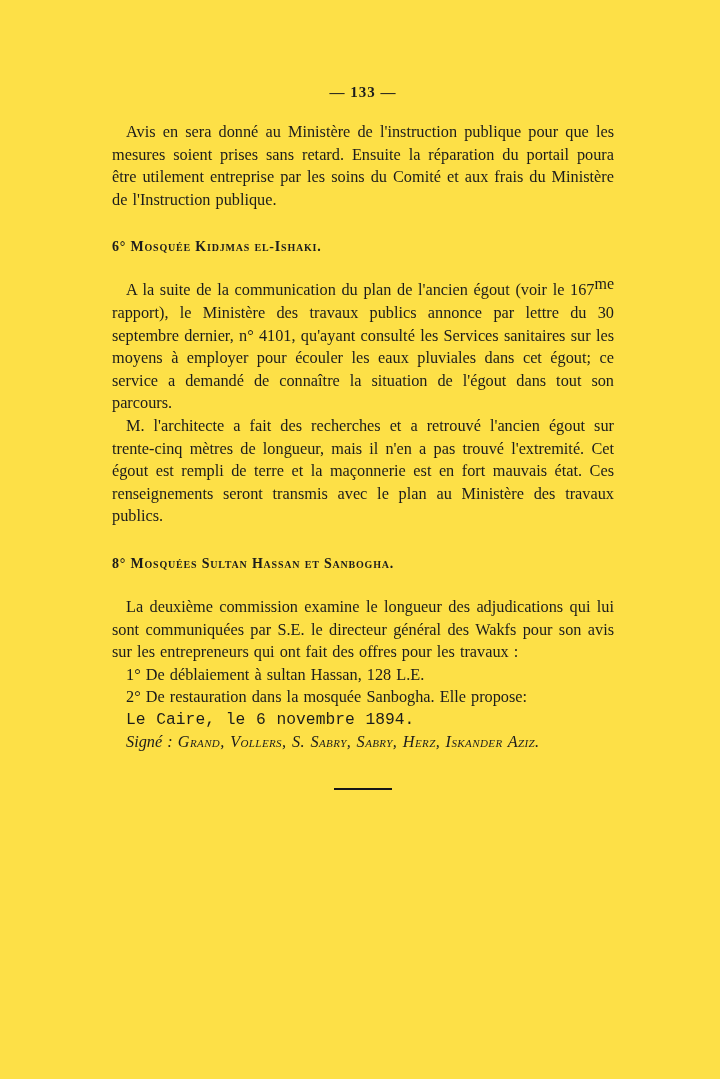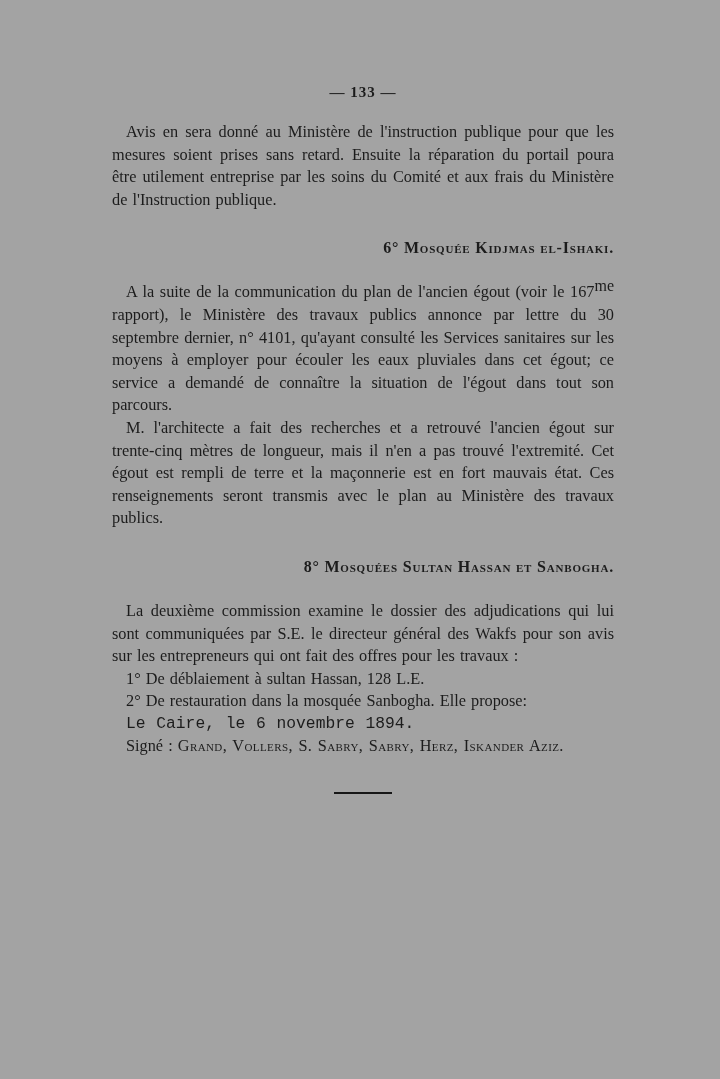--- a/index.html
+++ b/index.html
@@ -6,61 +6,62 @@
   html, body { margin: 0; padding: 0; }
   body {
     width: 720px;
     background: #f2f1ee;
     font-family: "Liberation Serif", "DejaVu Serif", serif;
   }
   .scan-page {
     position: relative;
     width: 720px;
     height: 1079px;
-    background: #a3a3a3;
+    background: #fde047;
     color: #1c1c1c;
     padding: 84px 106px 0 112px;
     overflow: hidden;
   }
   .page-number {
     text-align: center;
     font-weight: 700;
     font-size: 15px;
     letter-spacing: 1px;
     margin: 0 0 20px 0;
   }
   p.body {
     margin: 0;
     font-size: 16.3px;
     line-height: 22.6px;
     text-align: justify;
     text-indent: 14px;
     word-spacing: 1px;
   }
   .section-heading {
-    text-align: right;
+    text-align: left;
     font-weight: 700;
-    font-size: 16px;
+    font-size: 14px;
     font-variant: small-caps;
     letter-spacing: 0.8px;
     margin: 28px 0 24px 0;
   }
   .marker-italic { font-style: italic; }
   .dateline {
     margin: 26px 0 0 52px;
     font-size: 14px;
     text-indent: 0;
     text-align: left;
     font-family: Liberation Mono, monospace;
   }
   .signature {
     margin: 17px 0 0 30px;
     font-size: 15.5px;
     text-indent: 0;
     text-align: left;
+    font-style: italic;
   }
   .sc { font-variant: small-caps; letter-spacing: 0.4px; }
   .end-rule {
     width: 58px;
     height: 0;
     border-top: 2.5px solid #161616;
     margin: 34px auto 0 auto;
   }
   sup { font-size: 16px; line-height: 0; }
 </style>
@@ -74,21 +75,21 @@
   <p class="body">Avis en sera donné au Ministère de l'instruction publique pour que les mesures soient prises sans retard. Ensuite la réparation du portail poura être utilement entreprise par les soins du Comité et aux frais du Ministère de l'Instruction publique.</p>
 
   <h3 class="section-heading">6° Mosquée Kidjmas el-Ishaki.</h3>
 
   <p class="body"><span>A la suite de la communication du plan de l'ancien égout (voir le 167</span><sup>me</sup><span> rapport), le Ministère des travaux publics annonce par lettre du 30 septembre dernier, n° 4101, qu'ayant consulté les Services sanitaires sur les moyens à employer pour écouler les eaux pluviales dans cet égout; ce service a demandé de connaître la situation de l'égout dans tout son parcours.</span></p>
 
   <p class="body">M. l'architecte a fait des recherches et a retrouvé l'ancien égout sur trente-cinq mètres de longueur, mais il n'en a pas trouvé l'extremité. Cet égout est rempli de terre et la maçonnerie est en fort mauvais état. Ces renseignements seront transmis avec le plan au Ministère des travaux publics.</p>
 
   <h3 class="section-heading">8° Mosquées Sultan Hassan et Sanbogha.</h3>
 
-  <p class="body">La deuxième commission examine le dossier des adjudications qui lui sont communiquées par S.E. le directeur général des Wakfs pour son avis sur les entrepreneurs qui ont fait des offres pour les travaux :</p>
+  <p class="body">La deuxième commission examine le longueur des adjudications qui lui sont communiquées par S.E. le directeur général des Wakfs pour son avis sur les entrepreneurs qui ont fait des offres pour les travaux :</p>
 
   <p class="body">1° De déblaiement à sultan Hassan, 128 L.E.</p>
 
   <p class="body">2° De restauration dans la mosquée Sanbogha. Elle propose:</p>
 
 
 
   <p class="body dateline">Le Caire, le 6 novembre 1894.</p>
 
   <p class="body signature"><span>Signé : </span><span class="sc">Grand, Vollers, S. Sabry, Sabry, Herz, Iskander Aziz.</span></p>

